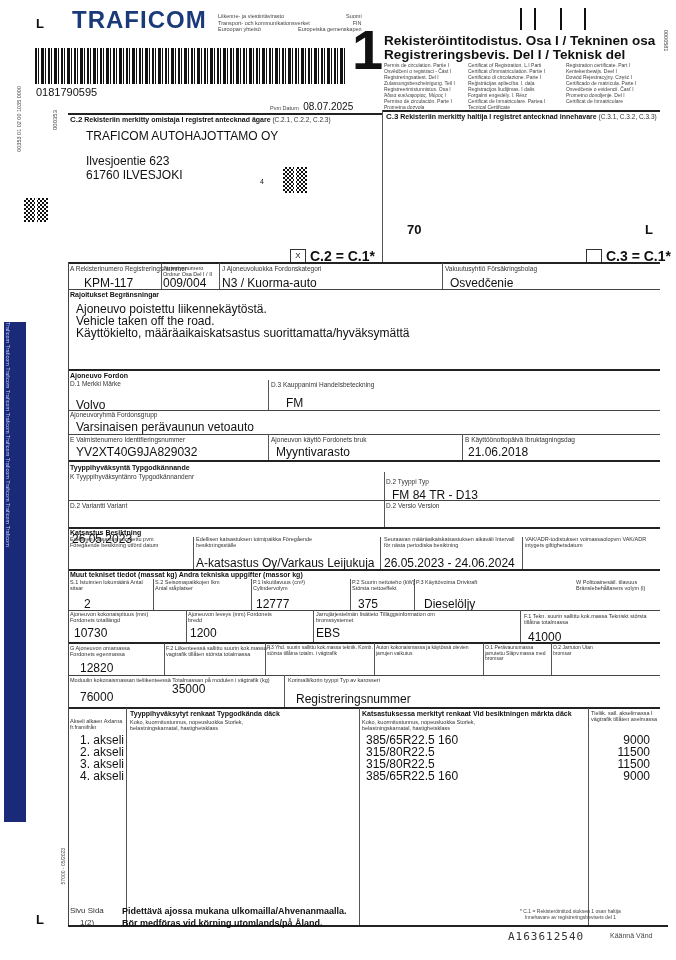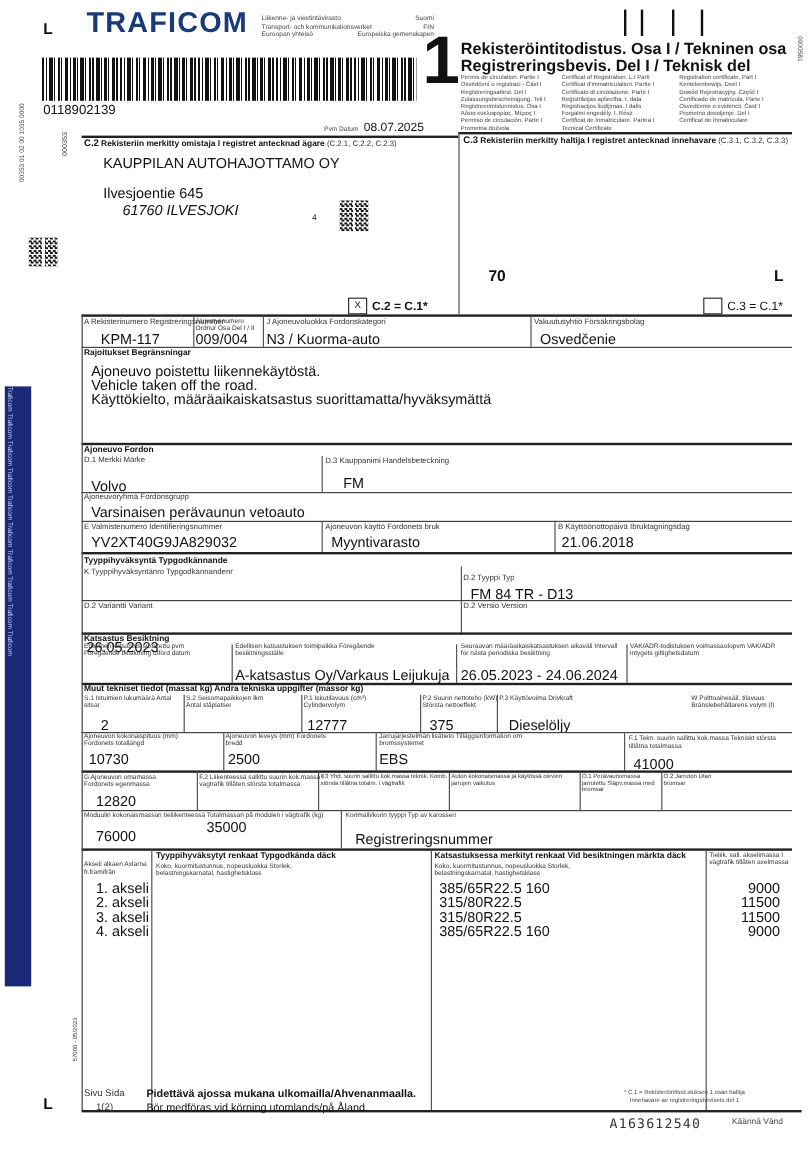--- a/index.html
+++ b/index.html
@@ -29,21 +29,21 @@
   <div>Liikenne- ja viestintävirasto</div>
   <div>Transport- och kommunikationsverket</div>
   <div>Euroopan yhteisö</div>
 </div>
 <div class="abs tiny" style="left:298px;top:13px;text-align:right;">
   <div>Suomi</div>
   <div>FIN</div>
   <div>Europeiska gemenskapen</div>
 </div>
 <div class="abs barcode" style="left:35px;top:48px;width:312px;height:36px;"></div>
-<div class="abs" style="left:36px;top:86px;font-size:11px;">0118902139</div>
+<div class="abs" style="left:36px;top:86px;font-size:11px;">0181790595</div>
 <div class="abs" style="left:270px;top:96px;white-space:nowrap;">
   <span class="tiny">Pvm Datum</span>
   <span style="font-size:10px;">08.07.2025</span>
 </div>
 <div class="abs" style="left:520px;top:8px;width:90px;height:22px;">
   <div style="position:absolute;left:0;top:0;width:2px;height:22px;background:#111;"></div>
   <div style="position:absolute;left:14px;top:0;width:2px;height:22px;background:#111;"></div>
   <div style="position:absolute;left:40px;top:0;width:2px;height:22px;background:#111;"></div>
   <div style="position:absolute;left:64px;top:0;width:2px;height:22px;background:#111;"></div>
 </div>
@@ -86,40 +86,40 @@
 <div class="abs qr" style="left:24px;top:198px;width:24px;height:24px;"></div>
 
 <div class="hl" style="left:68px;top:113px;width:314px;height:2px;background:#222;"></div>
 <div class="hl" style="left:382px;top:110px;width:278px;height:2px;background:#222;"></div>
 <div class="vl" style="left:382px;top:110px;height:152px;"></div>
 <div class="abs lbl" style="left:70px;top:116px;">
   <b style="font-size:8px;">C.2</b>
   <b>Rekisteriin merkitty omistaja  I registret antecknad ägare</b>
   <span>(C.2.1, C.2.2, C.2.3)</span>
 </div>
-<div class="abs val" style="left:86px;top:129px;">KAUPPILAN AUTOHAJOTTAMO OY</div>
-<div class="abs val" style="left:86px;top:154px;">Ilvesjoentie 645</div>
-<div class="abs val" style="left:102px;top:168px;font-style:italic;">61760 ILVESJOKI</div>
+<div class="abs val" style="left:86px;top:129px;">TRAFICOM AUTOHAJOTTAMO OY</div>
+<div class="abs val" style="left:86px;top:154px;">Ilvesjoentie 623</div>
+<div class="abs val" style="left:86px;top:168px;">61760 ILVESJOKI</div>
 <div class="abs" style="left:260px;top:178px;font-size:7px;">4</div>
 <div class="abs qr" style="left:283px;top:167px;width:24px;height:26px;"></div>
 <div class="abs" style="left:290px;top:248px;display:flex;align-items:center;">
   <span style="display:inline-block;width:14px;height:12px;border:1px solid #333;font-size:8px;text-align:center;line-height:12px;">X</span>
-  <span style="font-size:10px;font-weight:bold;margin-left:4px;">C.2 = C.1*</span>
+  <span style="font-size:14px;font-weight:bold;margin-left:4px;">C.2 = C.1*</span>
 </div>
 
 <div class="abs lbl" style="left:386px;top:113px;">
   <b style="font-size:8px;">C.3</b>
   <b>Rekisteriin merkitty haltija  I registret antecknad innehavare</b>
   <span>(C.3.1, C.3.2, C.3.3)</span>
 </div>
 <div class="abs" style="left:407px;top:222px;font-size:13px;font-weight:bold;">70</div>
 <div class="abs" style="left:645px;top:222px;font-size:13px;font-weight:bold;">L</div>
 <div class="abs" style="left:586px;top:248px;display:flex;align-items:center;">
   <span style="display:inline-block;width:14px;height:12px;border:1px solid #333;font-size:8px;text-align:center;line-height:12px;"></span>
-  <span style="font-size:10px;font-weight:normal;margin-left:4px;">C.3 = C.1*</span>
+  <span style="font-size:14px;font-weight:bold;margin-left:4px;">C.3 = C.1*</span>
 </div>
 
 <div class="abs stripe" style="left:4px;top:322px;width:22px;height:500px;">
   <div class="vtext" style="position:absolute;left:1px;top:0;color:#c8d0ff;font-size:5.5px;transform:none;height:500px;overflow:hidden;">Traficom Traficom Traficom Traficom Traficom Traficom Traficom Traficom Traficom Traficom</div>
 </div>
 
 <div class="hl" style="left:68px;top:262px;width:592px;height:2px;background:#222;"></div>
 
 <div class="abs lbl" style="left:70px;top:265px;">A Rekisterinumero Registreringsnummer</div>
 <div class="abs val" style="left:84px;top:276px;">KPM-117</div>
@@ -197,21 +197,21 @@
 <div class="vl" style="left:414px;top:579px;height:31px;"></div>
 <div class="abs lbl" style="left:416px;top:579px;width:70px;white-space:normal;font-size:5.5px;line-height:6px;">P.3 Käyttövoima Drivkraft</div>
 <div class="abs val" style="left:424px;top:597px;">Dieselöljy</div>
 <div class="abs lbl" style="left:576px;top:579px;width:84px;white-space:normal;font-size:5.5px;line-height:6px;">W Polttoainesäil. tilavuus Bränslebehållarens volym (l)</div>
 <div class="hl" style="left:68px;top:610px;width:592px;"></div>
 
 <div class="abs lbl" style="left:70px;top:611px;width:100px;white-space:normal;font-size:5.5px;line-height:6px;">Ajoneuvon kokonaispituus (mm) Fordonets totallängd</div>
 <div class="abs val" style="left:74px;top:626px;">10730</div>
 <div class="vl" style="left:186px;top:610px;height:32px;"></div>
 <div class="abs lbl" style="left:188px;top:611px;width:90px;white-space:normal;font-size:5.5px;line-height:6px;">Ajoneuvon leveys (mm) Fordonets bredd</div>
-<div class="abs val" style="left:190px;top:626px;">2500</div>
+<div class="abs val" style="left:190px;top:626px;">1200</div>
 <div class="vl" style="left:313px;top:610px;height:32px;"></div>
 <div class="abs lbl" style="left:316px;top:611px;width:150px;white-space:normal;font-size:5.5px;line-height:6px;">Jarrujärjestelmän lisätieto Tilläggsinformation om bromssystemet</div>
 <div class="abs val" style="left:316px;top:626px;">EBS</div>
 <div class="vl" style="left:520px;top:610px;height:32px;"></div>
 <div class="abs lbl" style="left:524px;top:613px;width:134px;white-space:normal;font-size:5.5px;line-height:6px;">F.1 Tekn. suurin sallittu kok.massa Tekniskt största tillåtna totalmassa</div>
 <div class="abs val" style="left:528px;top:630px;">41000</div>
 <div class="hlt" style="left:68px;top:642px;width:592px;"></div>
 
 <div class="abs lbl" style="left:70px;top:645px;width:84px;white-space:normal;font-size:5.5px;line-height:6px;">G Ajoneuvon omamassa Fordonets egenmassa</div>
 <div class="abs val" style="left:80px;top:661px;">12820</div>
@@ -267,19 +267,19 @@
 </div>
 
 <div class="vl" style="left:68px;top:262px;height:664px;background:#444;"></div>
 <div class="hlt" style="left:68px;top:925px;width:600px;"></div>
 
 <div class="abs vtext" style="left:60px;top:848px;font-size:5px;">57000 - 05/2023</div>
 <div class="abs" style="left:36px;top:912px;font-size:13px;font-weight:bold;">L</div>
 <div class="abs" style="left:70px;top:906px;font-size:8px;color:#333;">Sivu Sida</div>
 <div class="abs" style="left:80px;top:918px;font-size:8px;color:#333;">1(2)</div>
 <div class="abs" style="left:122px;top:906px;font-size:9px;font-weight:bold;">Pidettävä ajossa mukana ulkomailla/Ahvenanmaalla.</div>
-<div class="abs" style="left:122px;top:918px;font-size:9px;font-weight:normal;">Bör medföras vid körning utomlands/på Åland.</div>
+<div class="abs" style="left:122px;top:918px;font-size:9px;font-weight:bold;">Bör medföras vid körning utomlands/på Åland.</div>
 <div class="abs tiny" style="left:520px;top:908px;text-align:center;font-size:5px;line-height:6px;">
   <div>* C.1 = Rekisteröintitod.stuksen 1 osan haltija</div>
   <div>Innehavare av registreringsbevisets del 1</div>
 </div>
 <div class="abs" style="left:508px;top:930px;font-size:11px;font-family:'DejaVu Sans Mono', monospace;letter-spacing:1px;color:#333;">A163612540</div>
 <div class="abs" style="left:610px;top:932px;font-size:7px;color:#444;">Käännä Vänd</div>
 
 </body></html>

